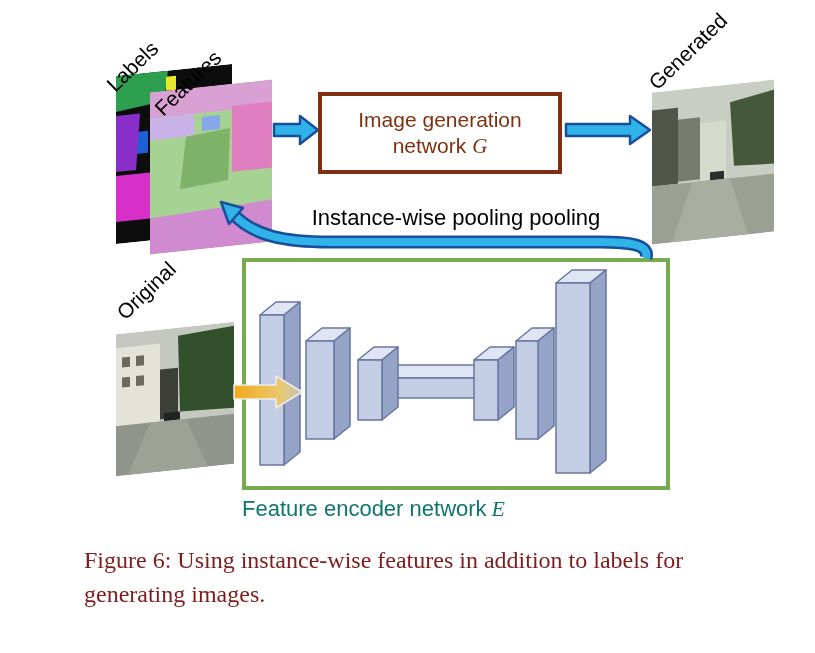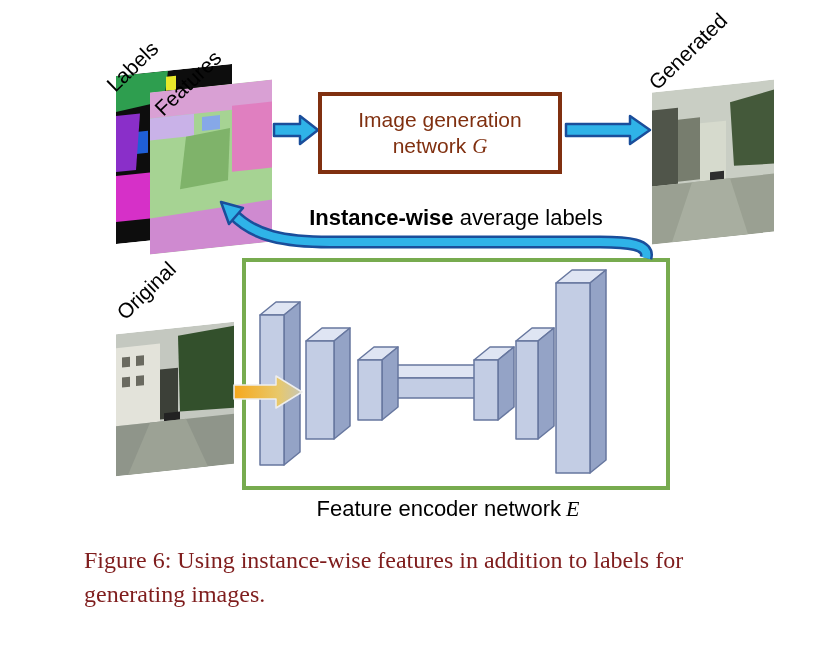--- a/index.html
+++ b/index.html
@@ -34,24 +34,24 @@
     border:4px solid var(--brown);background:#fff;z-index:4;
     display:flex;align-items:center;justify-content:center;text-align:center;
     color:var(--brown);font-size:21px;line-height:1.25;padding:16px 10px;
   }
   .math{font-family:"Liberation Serif",serif;font-style:italic;}
   .gen-box .math{margin-left:6px;}
   .pooling{
     position:absolute;left:256px;top:205px;width:400px;text-align:center;
     font-size:22px;z-index:4;color:#000;
   }
-  .pooling b{font-weight:bold;}
+  .pooling b{font-weight:normal;}
   .enc-caption{
-    position:absolute;left:234px;top:496px;width:428px;text-align:center;
-    font-size:22px;z-index:4;color:#000000;
+    position:absolute;left:242px;top:496px;width:428px;
+    font-size:22px;z-index:4;color:#0f766e;
   }
   .enc-caption .math{margin-left:5px;}
   .caption{
     position:absolute;left:84px;top:544px;width:690px;z-index:4;
     font-family:"Liberation Serif",serif;font-size:24px;line-height:1.4;color:#7f1d1d;
   }
 </style>
 </head>
 <body>
 
@@ -185,21 +185,21 @@
     </g>
   </svg>
 
   <div class="gen-box">
     <div>
       <span>Image generation network</span><span class="math">G</span>
     </div>
   </div>
 
   <div class="pooling">
-    <b>Instance-wise</b><span> average labels</span>
+    <b>Instance-wise</b><span> pooling pooling</span>
   </div>
 
   <div class="enc-caption">
     <span>Feature encoder network</span><span class="math">E</span>
   </div>
 
   <div class="caption">Figure 6: Using instance-wise features in addition to labels for generating images.</div>
 
 </div>
 

